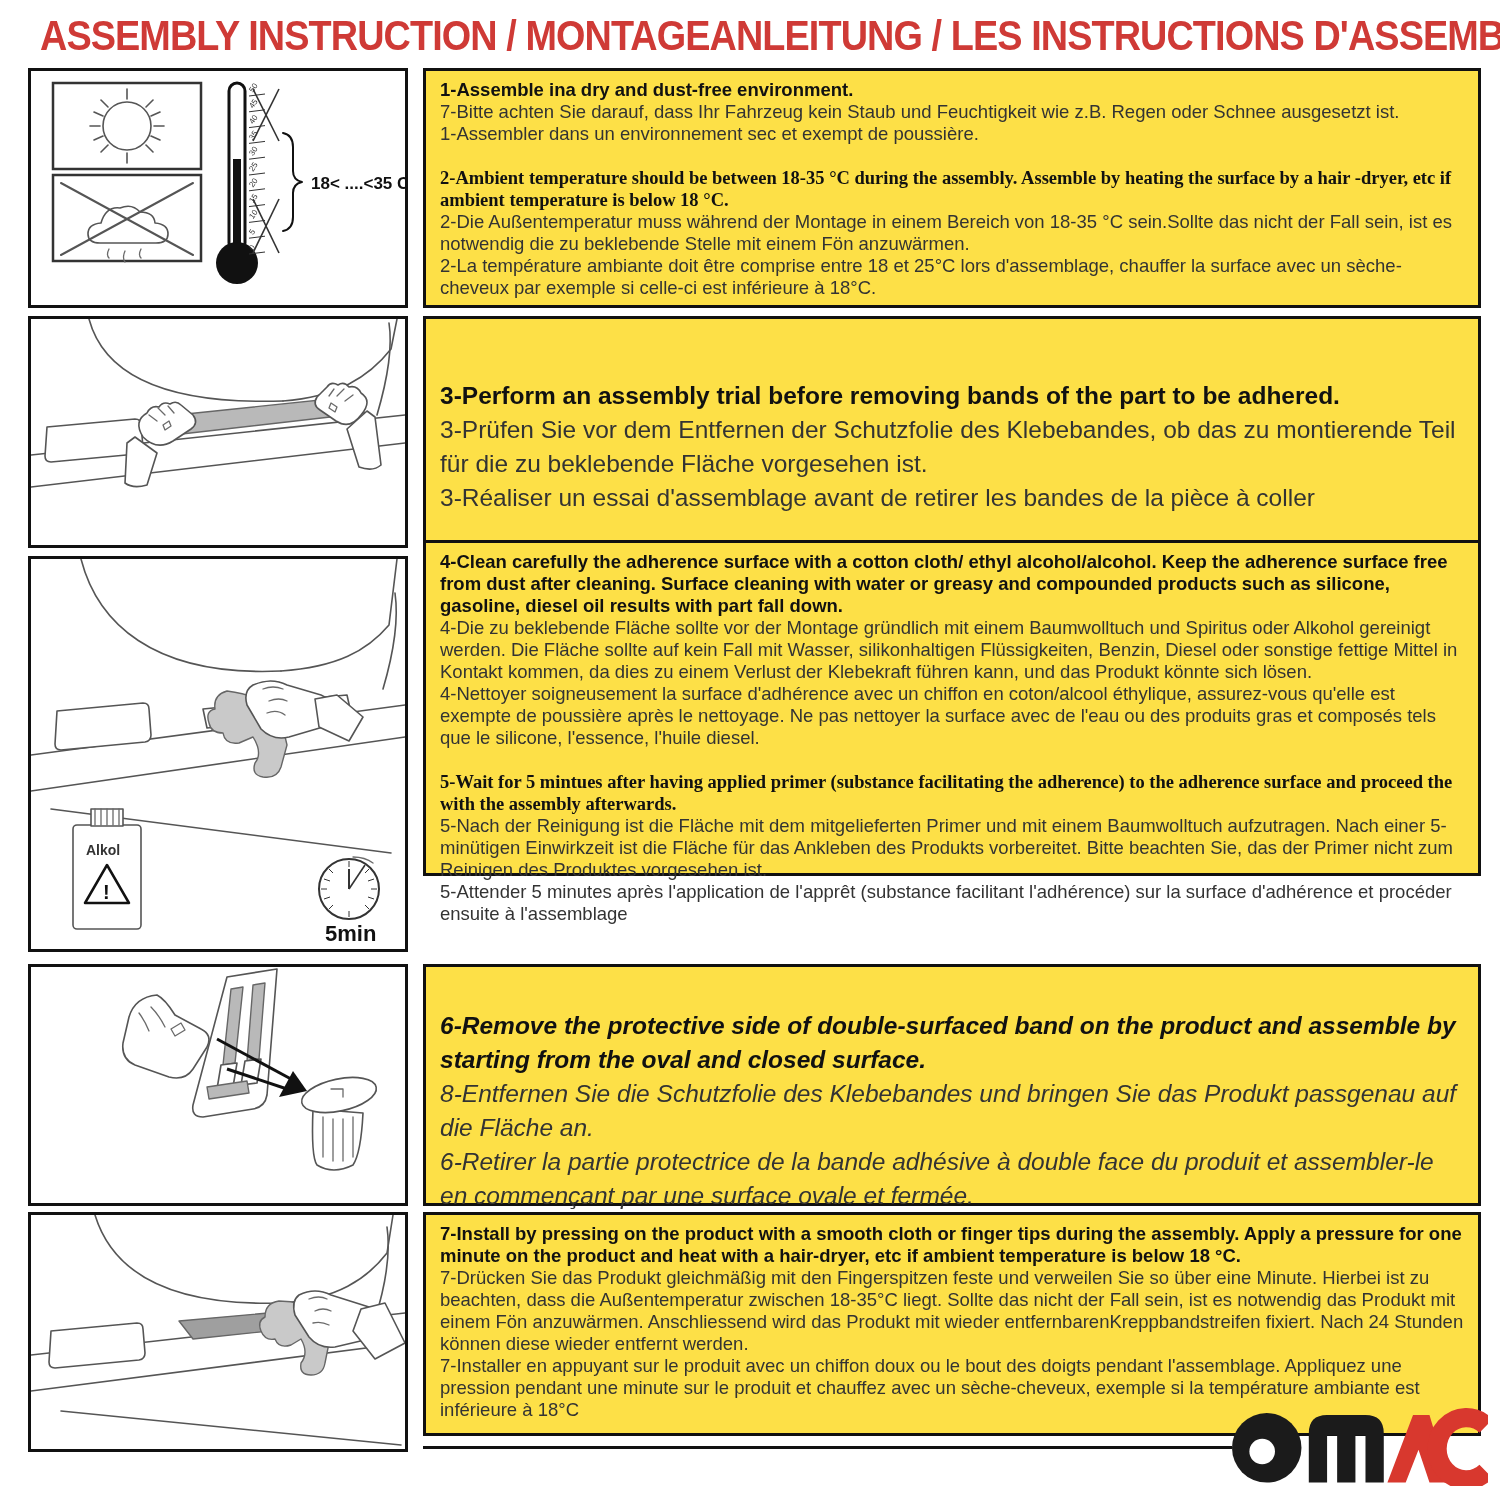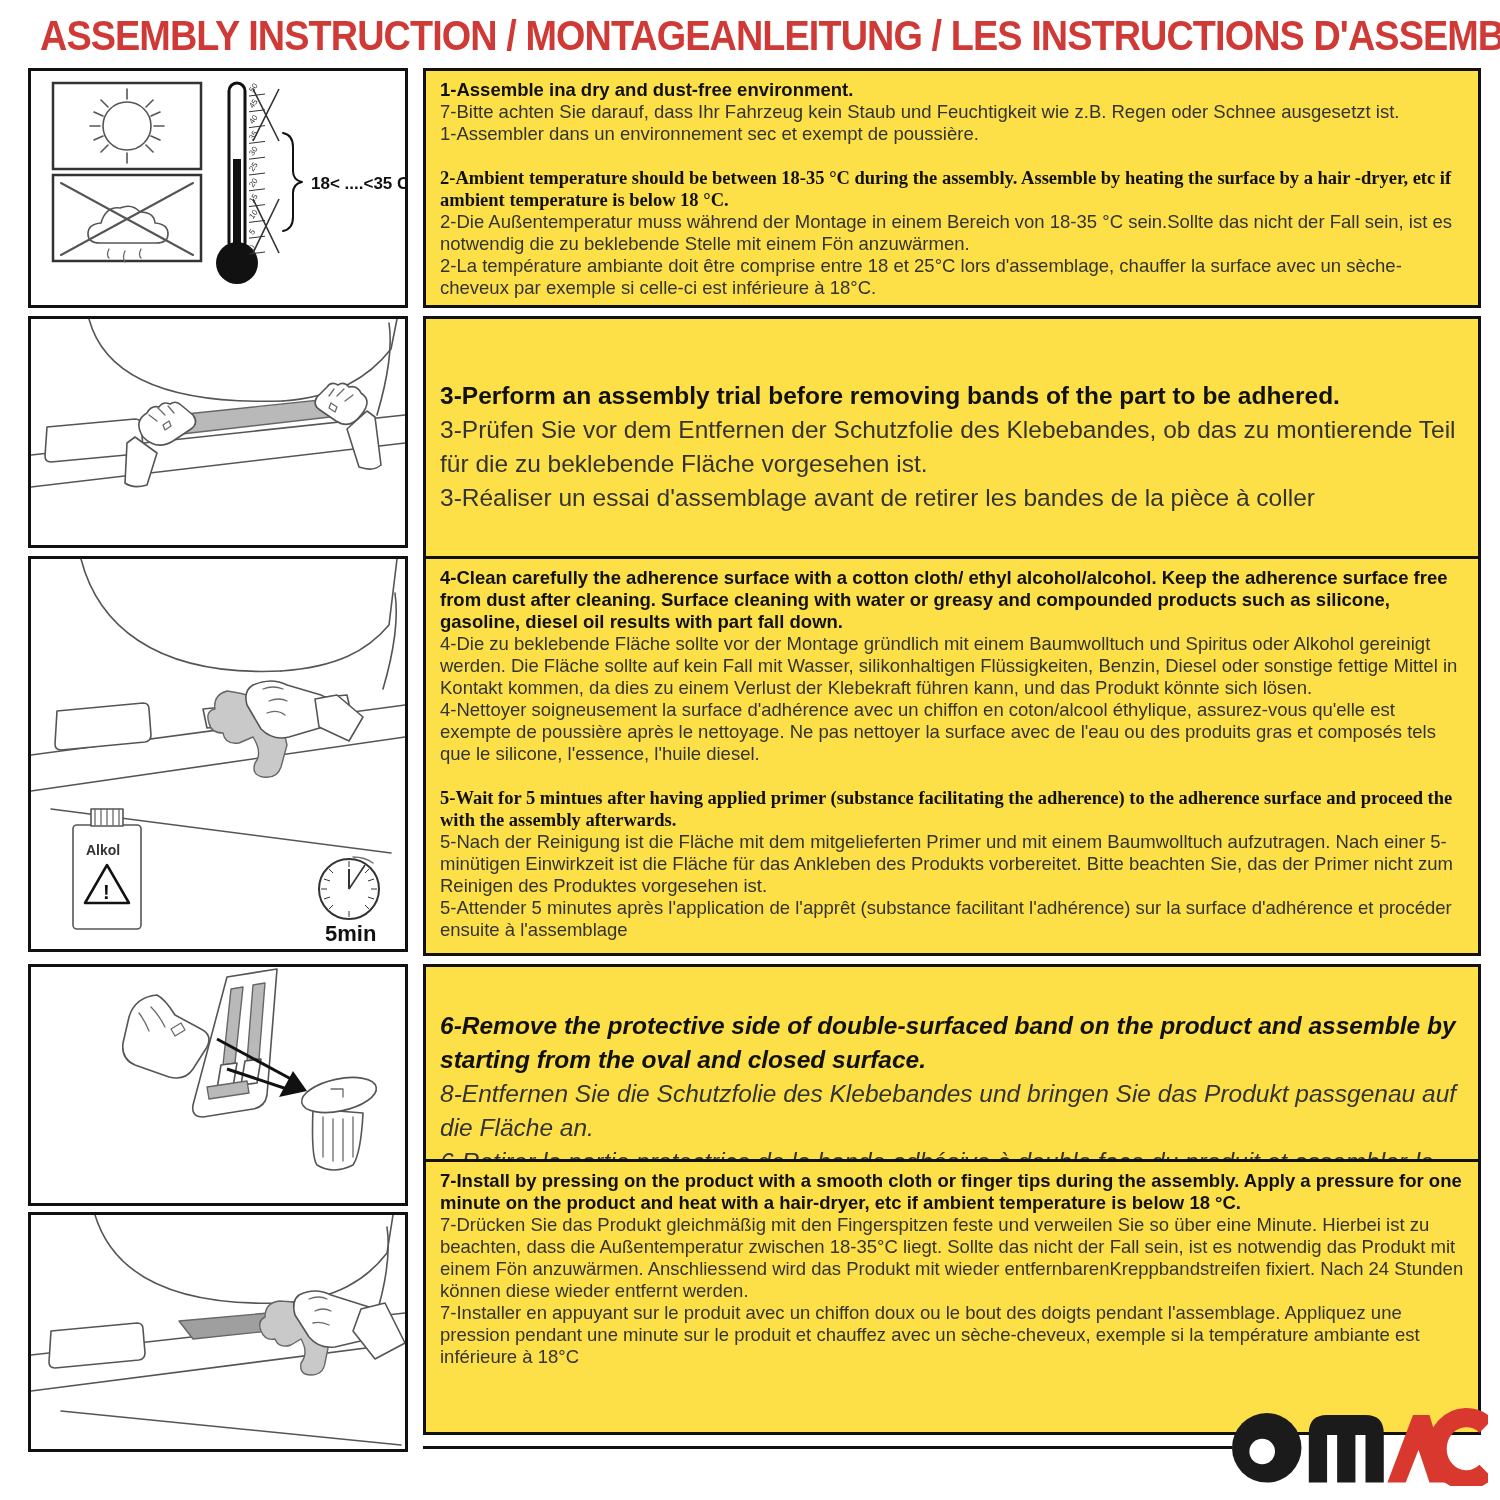--- a/index.html
+++ b/index.html
@@ -228,21 +228,21 @@
           <line x1="343" y1="320" x2="337" y2="322"></line>
             <line x1="299" y1="338" x2="293" y2="340"></line>
         </g>
         <line x1="318" y1="330" x2="318" y2="310" style="stroke:#333;stroke-width:2"></line>
         <line x1="318" y1="330" x2="334" y2="306" style="stroke:#333;stroke-width:1.6"></line>
         <path class="ln-thin" d="M322,298 q12,0 20,6"></path>
         <text class="big-label" x="294" y="382">5min</text>
       </g>
     </svg>
   </div>
-  <div class="textbox tb-small" style="top:556px;height:400px;">
+  <div class="textbox tb-small" style="top:540px;height:336px;">
     <p class="b">4-Clean carefully the adherence surface with a cotton cloth/ ethyl alcohol/alcohol. Keep the adherence surface free from dust after cleaning. Surface cleaning with water or greasy and compounded products such as silicone, gasoline, diesel oil results with part fall down.</p>
     <p>4-Die zu beklebende Fläche sollte vor der Montage gründlich mit einem Baumwolltuch und Spiritus oder Alkohol gereinigt werden. Die Fläche sollte auf kein Fall mit Wasser, silikonhaltigen Flüssigkeiten, Benzin, Diesel oder sonstige fettige Mittel in Kontakt kommen, da dies zu einem Verlust der Klebekraft führen kann, und das Produkt könnte sich lösen.</p>
     <p>4-Nettoyer soigneusement la surface d'adhérence avec un chiffon en coton/alcool éthylique, assurez-vous qu'elle est exempte de poussière après le nettoyage. Ne pas nettoyer la surface avec de l'eau ou des produits gras et composés tels que le silicone, l'essence, l'huile diesel.</p>
     <p class="b gap">5-Wait for 5 mintues after having applied primer (substance facilitating the adherence) to the adherence surface and proceed the with the assembly afterwards.</p>
     <p>5-Nach der Reinigung ist die Fläche mit dem mitgelieferten Primer und mit einem Baumwolltuch aufzutragen. Nach einer 5-minütigen Einwirkzeit ist die Fläche für das Ankleben des Produkts vorbereitet. Bitte beachten Sie, das der Primer nicht zum Reinigen des Produktes vorgesehen ist.</p>
     <p>5-Attender 5 minutes après l'application de l'apprêt (substance facilitant l'adhérence) sur la surface d'adhérence et procéder ensuite à l'assemblage</p>
   </div>
 
   <div class="imgbox" style="top:964px;height:242px;">
     <svg width="374" height="236" viewBox="0 0 374 236">
@@ -295,21 +295,21 @@
       <polygon class="darkgrayfill" points="148,106 282,94 296,110 162,124"></polygon>
 
       <g>
         <path class="clothfill" d="M248,86 q-14,2 -14,16 q-8,4 -4,14 q4,10 14,8 q4,10 16,6 l10,-6 q8,14 0,24 q-2,12 10,12 q12,0 14,-12 l4,-20 -8,-30 q-18,-12 -42,-12 z"></path>
         <path class="whitefill" d="M268,80 q16,-8 32,0 l38,12 q10,4 8,14 l-8,18 -34,8 q-16,2 -26,-10 l-14,-22 q-4,-14 4,-20 z"></path>
         <path class="ln-thin" d="M278,84 q10,-4 18,0 M284,96 q8,-4 16,0 M282,108 q8,-2 16,2"></path>
         <path class="whitefill" d="M330,94 l24,-6 20,40 -30,16 -22,-28 z"></path>
       </g>
     </svg>
   </div>
-  <div class="textbox tb-small" style="top:1159px;height:276px;">
+  <div class="textbox tb-small" style="top:1212px;height:224px;">
     <p class="b">7-Install by pressing on the product with a smooth cloth or finger tips during the assembly. Apply a pressure for one minute on the product and heat with a hair-dryer, etc if ambient temperature is below 18 °C.</p>
     <p>7-Drücken Sie das Produkt gleichmäßig mit den Fingerspitzen feste und verweilen Sie so über eine Minute. Hierbei ist zu beachten, dass die Außentemperatur zwischen 18-35°C liegt. Sollte das nicht der Fall sein, ist es notwendig das Produkt mit einem Fön anzuwärmen. Anschliessend wird das Produkt mit wieder entfernbarenKreppbandstreifen fixiert. Nach 24 Stunden können diese wieder entfernt werden.</p>
     <p>7-Installer en appuyant sur le produit avec un chiffon doux ou le bout des doigts pendant l'assemblage. Appliquez une pression pendant une minute sur le produit et chauffez avec un sèche-cheveux, exemple si la température ambiante est inférieure à 18°C</p>
   </div>
 
   <div class="rule"></div>
   <div class="logo">
     <svg width="256" height="80" viewBox="0 0 280 84">
       <g>
         <circle cx="38" cy="44" r="38" style="fill:var(--logo-black);"></circle>

